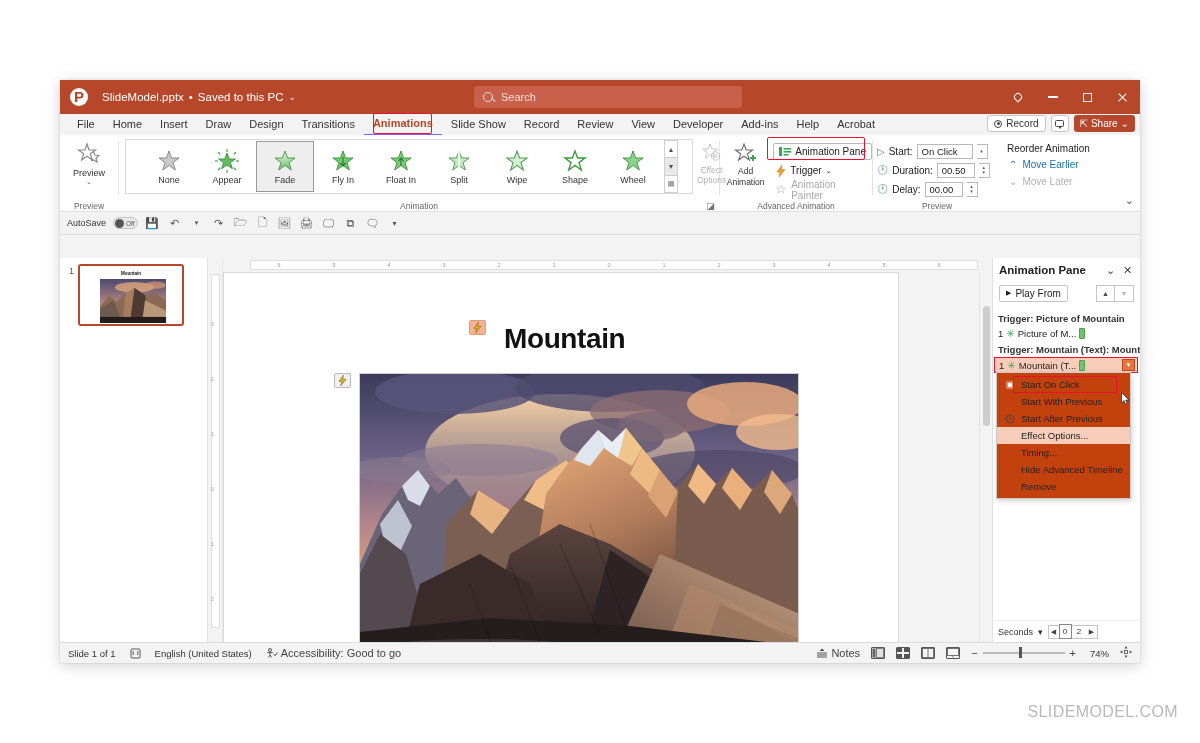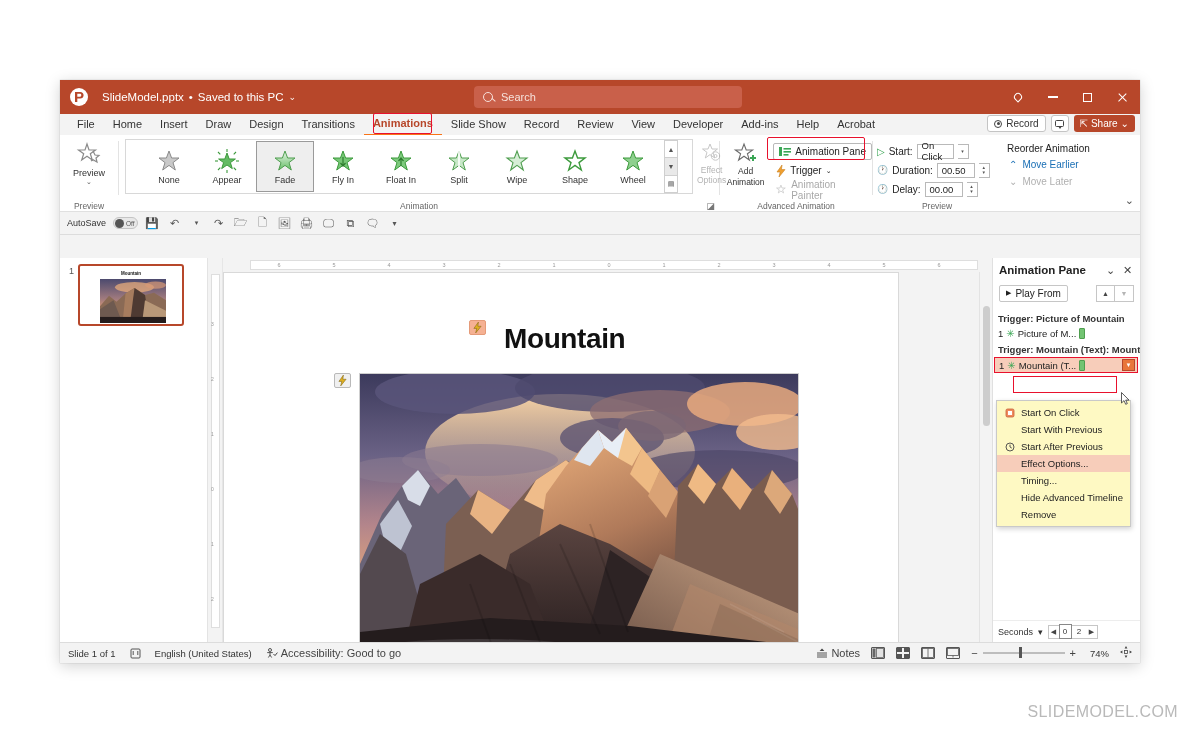--- a/index.html
+++ b/index.html
@@ -79,21 +79,21 @@
   
   .tabstrip{
     height:21px;background:#f3f3f3;display:flex;align-items:center;
     padding-left:8px;position:relative;
   }
   .tab{
     font-size:11px;color:#333;padding:0 9px;line-height:21px;white-space:nowrap;
   }
   .tab.active{
     color:#b7472a;font-weight:600;
-    border-bottom:2px solid #f97316;
+    border-bottom:2px solid #8b5cf6;
   }
   .tab-hl{
     position:absolute; left:313px; top:-1px; width:59px;height:21px;
     border:1.6px solid #e8112d;border-radius:2px;pointer-events:none;
   }
   .tab-right{
     position:absolute;right:5px;top:1px;display:flex;align-items:center;gap:5px;
   }
   .btn-record{
     height:17px;border:1px solid #c4c4c4;border-radius:3px;background:#fff;
@@ -300,23 +300,23 @@
   }
   .starburst{font-size:10px;color:#3aa655;}
   .greenbar{width:6px;height:11px;background:#72c472;border:1px solid #4f9e4f;border-radius:1px;}
   .drop-arrow{
     margin-left:auto;margin-right:2px;width:13px;height:12px;background:#e8763a;
     border:1px solid #b7472a;display:flex;align-items:center;justify-content:center;
     font-size:6px;color:#fff;
   }
   
   .ctxmenu{
-    position:absolute;left:3px;top:68px;width:135px;background:#fef9c3;
+    position:absolute;left:3px;top:68px;width:135px;background:#c2410c;
     border:1px solid #c9c9c9;box-shadow:1px 2px 5px rgba(0,0,0,.18);
-    padding:3px 0;z-index:20;margin-top:28px;
+    padding:3px 0;z-index:20;
   }
   .ctx-item{
     height:17px;display:flex;align-items:center;gap:5px;padding-left:6px;
     font-size:9.5px;color:#222;position:relative;
   }
   .ctx-item .ico{width:13px;display:flex;align-items:center;justify-content:center;font-size:9px;}
   .ctx-item.hl{background:#f7cdba;}
   .ctx-hl-box{
     position:absolute;left:20px;top:72px;width:104px;height:17px;
     border:1.6px solid #e8112d;z-index:22;pointer-events:none;
@@ -604,21 +604,21 @@
     </div>
 
     <div class="rdiv"></div>
 
     <div class="rgroup grp-timing">
       <div class="rgroup-body">
         <div class="tm-rows">
           <div class="tm-row">
             <span style="color:#3aa655;font-size:10px;">▷</span>
             <span>Start:</span>
-            <div class="tm-in" style="width:37px;">
+            <div class="tm-in" style="width:56px;">
               <span>On Click</span>
             </div>
             <div class="spin">▾</div>
           </div>
           <div class="tm-row">
             <span style="font-size:9px;color:#333;">🕐</span>
             <span>Duration:</span>
             <div class="tm-in" style="width:38px;">
               <span>00.50</span>
             </div>

